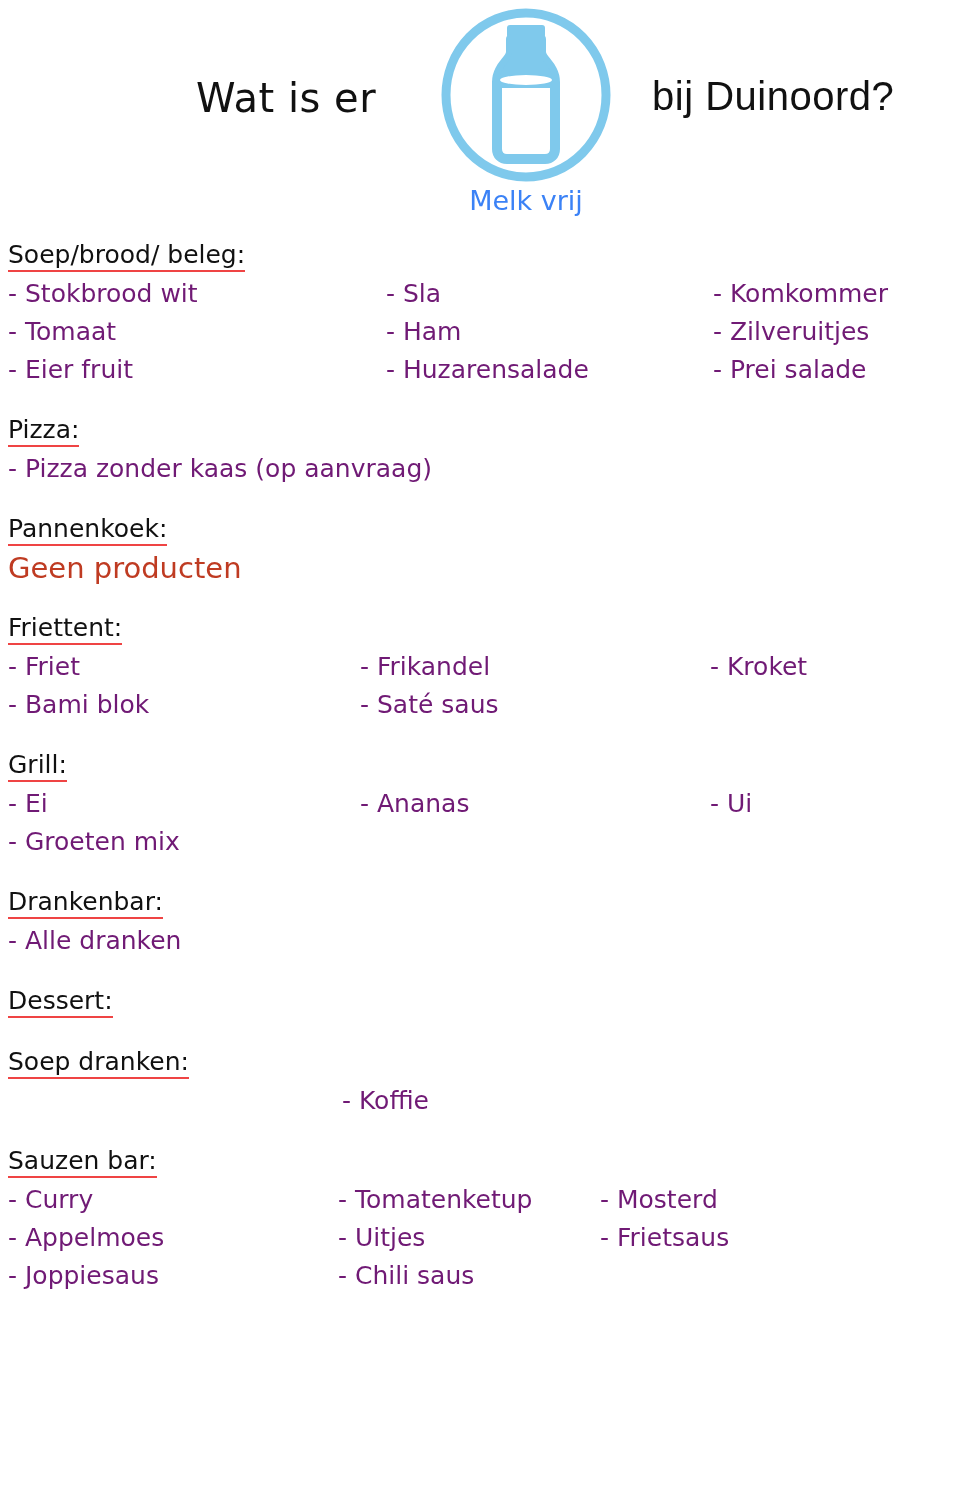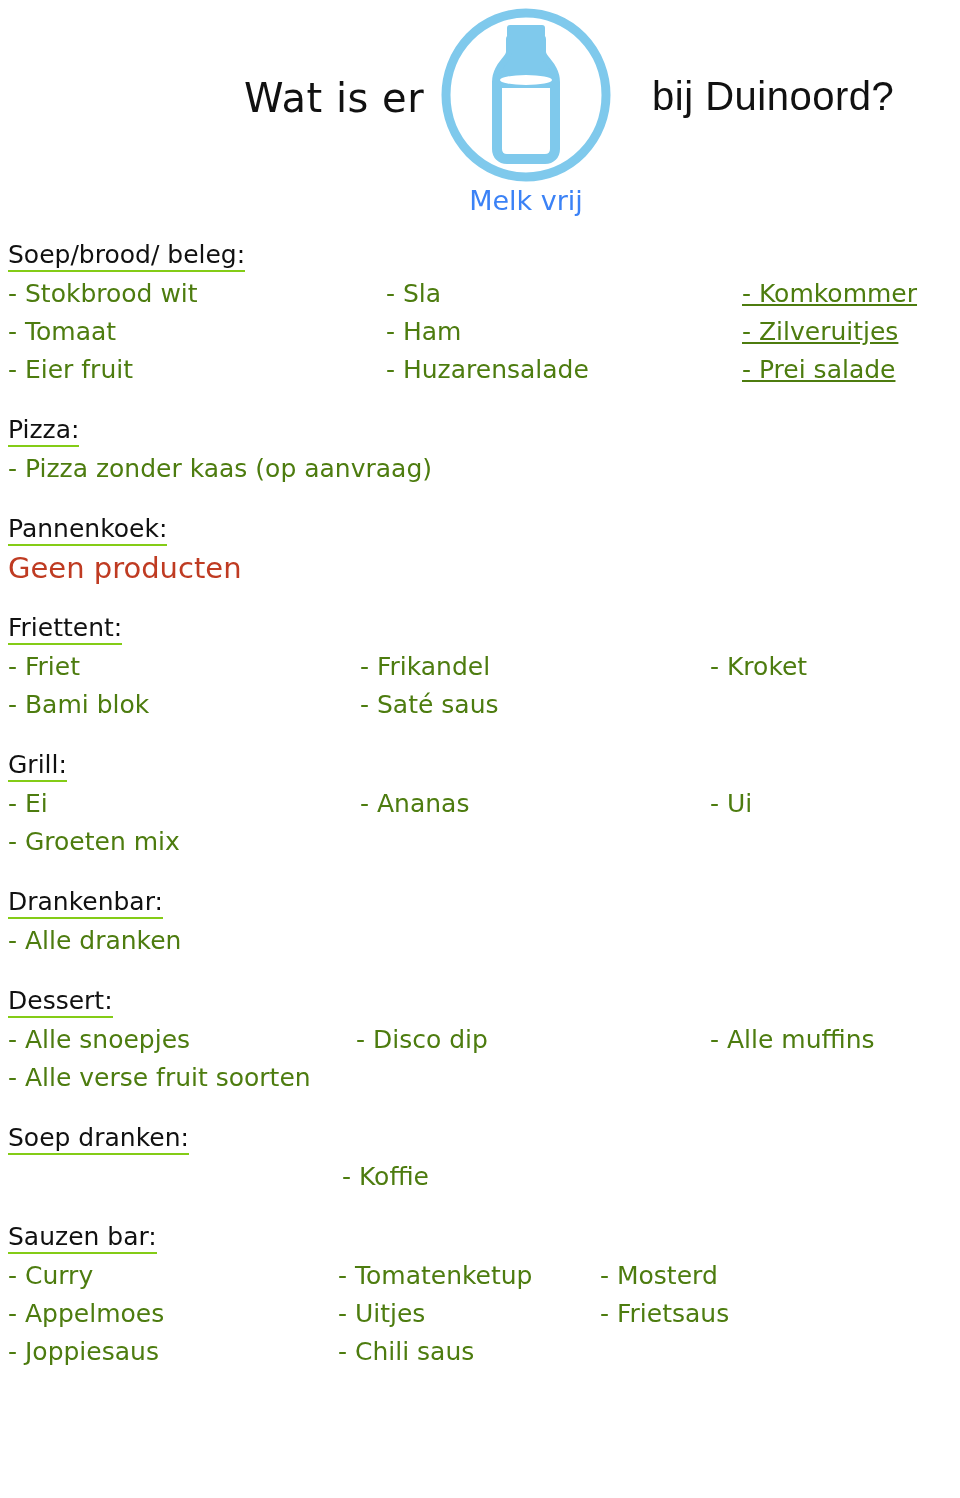--- a/index.html
+++ b/index.html
@@ -28,21 +28,20 @@
   .title-left {
     position: absolute;
     left: 196px;
     top: 78px;
     font-size: 40px;
     line-height: 1;
     letter-spacing: 0.5px;
     color: #111;
     white-space: nowrap;
     font-family: "DejaVu Sans", "Liberation Sans", sans-serif;
-    margin-left: 48px;
   }
 
   .title-right {
     position: absolute;
     left: 652px;
     top: 76px;
     font-size: 40px;
     line-height: 1;
     letter-spacing: 0.5px;
     color: #111;
@@ -79,55 +78,55 @@
     padding: 0 0 0 8px;
   }
 
   .section { margin-bottom: 26px; }
 
   .section-title {
     font-size: 25px;
     line-height: 30px;
     color: #111;
     display: inline-block;
-    border-bottom: 2px solid #84cc16;
+    border-bottom: 2px solid #ef4444;
     padding-bottom: 0px;
     margin-bottom: 3px;
     white-space: nowrap;
   }
 
   .rows { display: block; }
 
   .row {
     position: relative;
     height: 38px;
     line-height: 38px;
     white-space: nowrap;
   }
 
   .cell {
     position: absolute;
     top: 0;
     font-size: 25px;
     line-height: 38px;
-    color: #4d7c0f;
+    color: #701a75;
     white-space: nowrap;
   }
 
   .note {
     font-size: 29px;
     line-height: 38px;
     color: #bf3b22;
     white-space: nowrap;
   }
 
   
   .c1 { left: 0px; }
   .c2 { left: 378px; }
-  .c3 { left: 734px; text-decoration: underline; }
+  .c3 { left: 705px; }
 
   
   .f2 { left: 352px; }
   .f3 { left: 702px; }
 
   
   .d2 { left: 348px; }
   .d3 { left: 702px; }
 
   
@@ -256,30 +255,20 @@
     <div class="section-title">Drankenbar:</div>
     <div class="rows">
       <div class="row">
         <span class="cell c1">- Alle dranken</span>
       </div>
     </div>
   </div>
 
   <div class="section">
     <div class="section-title">Dessert:</div>
-    <div class="rows">
-      <div class="row">
-        <span class="cell c1">- Alle snoepjes</span>
-        <span class="cell d2">- Disco dip</span>
-        <span class="cell d3">- Alle muffins</span>
-      </div>
-      <div class="row">
-        <span class="cell c1">- Alle verse fruit soorten</span>
-      </div>
-    </div>
   </div>
 
   <div class="section">
     <div class="section-title">Soep dranken:</div>
     <div class="rows">
       <div class="row">
         <span class="cell w2">- Koffie</span>
       </div>
     </div>
   </div>

